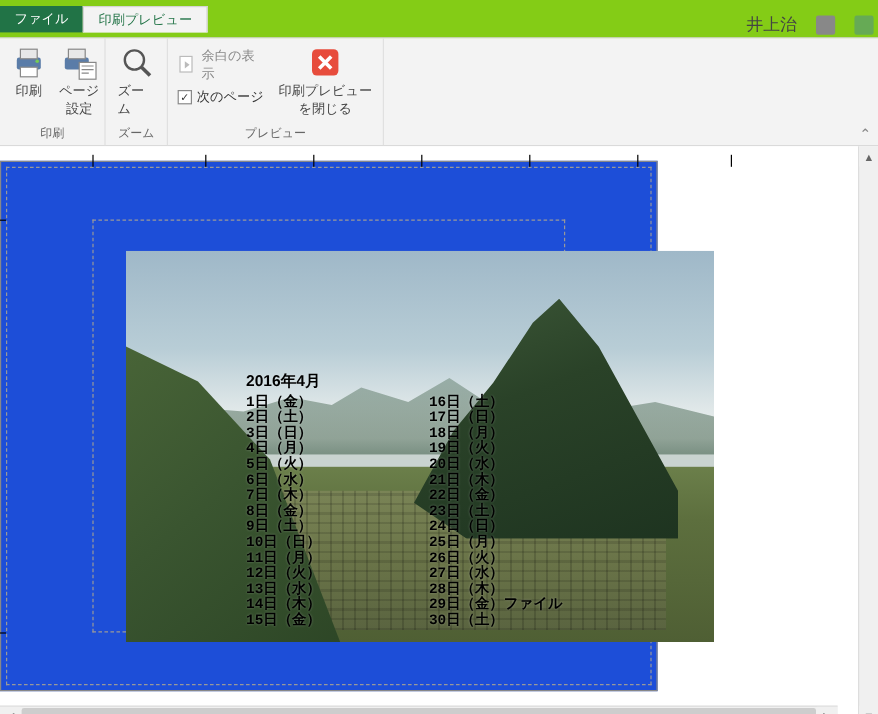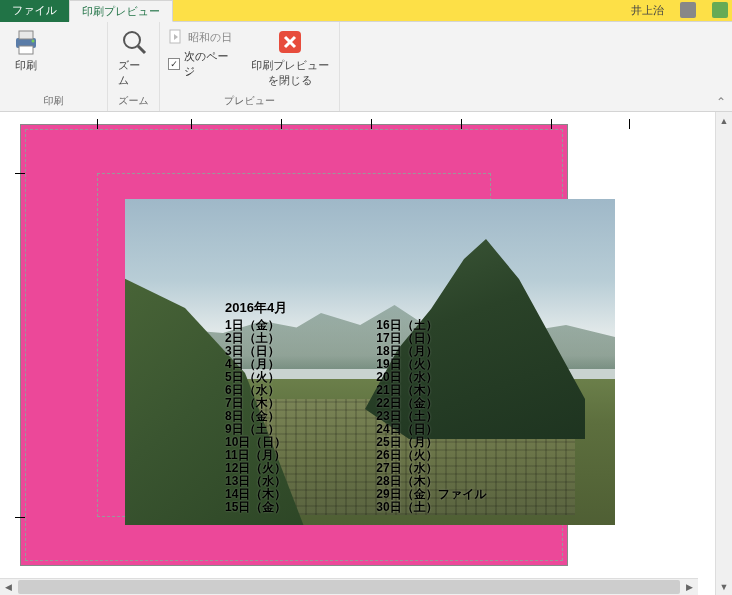--- a/index.html
+++ b/index.html
@@ -1,21 +1,21 @@
 <!DOCTYPE html>
 <html><head>
 <meta charset="utf-8">
 <style>
 * { margin: 0; padding: 0; box-sizing: border-box; font-family: "Meiryo", "Yu Gothic", sans-serif; }
 body { width: 732px; height: 595px; background: #fff; overflow: hidden; }
 
-.tabs { height: 22px; display: flex; align-items: center; background: #fde047; border-bottom: 1px solid #d4d4d4; position: relative; }
+.tabs { height: 32px; display: flex; align-items: center; background: #84cc16; border-bottom: 1px solid #d4d4d4; position: relative; }
 .tab-file { background: #217346; color: #fff; padding: 3px 12px; font-size: 11px; height: 22px; display: flex; align-items: center; }
 .tab-preview { background: #f3f3f3; color: #217346; padding: 3px 12px; font-size: 11px; height: 22px; display: flex; align-items: center; border: 1px solid #d4d4d4; border-bottom: 1px solid #f3f3f3; margin-bottom: -1px; }
-.user-area { position: absolute; right: 4px; top: 2px; display: flex; align-items: center; gap: 16px; font-size: 11px; color: #444; }
+.user-area { position: absolute; right: 4px; top: 12px; display: flex; align-items: center; gap: 16px; font-size: 14px; color: #444; }
 .avatar { width: 16px; height: 16px; background: #888; border-radius: 2px; }
 .avatar2 { width: 16px; height: 16px; background: #6a5; border-radius: 2px; }
 
 .ribbon { height: 90px; background: #f3f3f3; border-bottom: 1px solid #d4d4d4; display: flex; position: relative; }
 .rgroup { border-right: 1px solid #e0e0e0; padding: 2px 6px 0 6px; display: flex; flex-direction: column; justify-content: space-between; }
 .rgroup-top { display: flex; gap: 6px; }
 .rbtn { display: flex; flex-direction: column; align-items: center; justify-content: flex-start; padding: 2px 4px; font-size: 11px; color: #444; min-width: 36px; }
 .rbtn .icn { width: 32px; height: 32px; display: flex; align-items: center; justify-content: center; }
 .rlabel { font-size: 10px; color: #666; text-align: center; padding: 2px 0 3px 0; }
 .rsmall { font-size: 11px; color: #888; display: flex; align-items: center; gap: 4px; padding: 1px 2px; }
@@ -26,21 +26,21 @@
 
 .workspace { position: relative; height: 483px; background: #fff; display: flex; }
 .preview-area { flex: 1; background: #fff; position: relative; overflow: hidden; }
 .vscroll { width: 17px; background: #f0f0f0; border-left: 1px solid #ddd; display: flex; flex-direction: column; align-items: center; }
 .vscroll .arrow { height: 17px; width: 100%; background: #f0f0f0; color: #666; font-size: 9px; display: flex; align-items: center; justify-content: center; }
 .vscroll .thumb { flex: 1; background: #cdcdcd; margin: 1px; border-radius: 2px; }
 .hscroll { position: absolute; left: 0; right: 17px; bottom: 0; height: 17px; background: #f0f0f0; border-top: 1px solid #ddd; display: flex; }
 .hscroll .arrow { width: 17px; height: 100%; background: #f0f0f0; color: #666; font-size: 9px; display: flex; align-items: center; justify-content: center; }
 .hscroll .thumb { flex: 1; background: #cdcdcd; margin: 1px; border-radius: 2px; }
 
-.page { position: absolute; left: 20px; top: 12px; width: 548px; height: 442px; background: #ec4899; border: 1px solid #888; }
+.page { position: absolute; left: 0; top: 12px; width: 548px; height: 442px; background: #1d4ed8; border: 1px solid #888; }
 .margin-box { position: absolute; border: 1px dashed #999; }
 .margin-outer { left: 4px; top: 4px; right: 4px; bottom: 4px; }
 .margin-inner { left: 76px; top: 48px; right: 76px; bottom: 48px; }
 .tick { position: absolute; background: #000; }
 .tick.h { width: 1px; height: 10px; }
 .tick.v { height: 1px; width: 10px; }
 
 .photo { position: absolute; left: 104px; top: 74px; width: 490px; height: 326px; overflow: hidden; }
 .sky { position: absolute; inset: 0; background: linear-gradient(180deg, #9fb8c8 0%, #b8cdd6 25%, #dfe7e8 40%, #eef1f0 48%, #c9d3d0 52%); }
 .mtn-far { position: absolute; left: 0; right: 0; top: 90px; height: 80px; background: linear-gradient(180deg, rgba(90,120,100,.4), rgba(70,100,80,.6)); clip-path: polygon(0 60%, 10% 50%, 20% 55%, 28% 40%, 35% 48%, 40% 30%, 48% 45%, 55% 20%, 62% 48%, 70% 35%, 80% 55%, 90% 45%, 100% 60%, 100% 100%, 0 100%); }
@@ -54,50 +54,62 @@
     linear-gradient(180deg, #7a8456 0%, #6a7448 50%, #5a6440 100%);
 }
 .terrace { position: absolute; left: 0; right: 340px; top: 210px; bottom: 0;
   background: repeating-linear-gradient(180deg, #5e7540 0 10px, #4e6534 10px 12px);
 }
 
 .cal { position: absolute; left: 100px; top: 100px; color: #000; font-size: 12px; font-weight: bold; text-shadow: 0 0 2px rgba(255,255,255,.3); }
 .cal-title { font-size: 13px; margin-bottom: 2px; }
 .cal-cols { display: flex; gap: 90px; }
 .cal-col { display: flex; flex-direction: column; gap: 0; }
-.cal-row { white-space: nowrap; line-height: 13px; }
+.cal-row { white-space: nowrap; line-height: 13px; font-family: Liberation Mono, monospace; }
 
 svg { display: block; }
 </style>
 </head>
 <body>
 
 <div class="tabs">
   <div class="tab-file">ファイル</div>
   <div class="tab-preview">印刷プレビュー</div>
   <div class="user-area">
     <span>井上治</span>
     <span class="avatar"></span>
     <span class="avatar2"></span>
   </div>
 </div>
 
 <div class="ribbon">
-  <div class="rgroup" style="width:108px">
+  <div class="rgroup" style="width:88px">
     <div class="rgroup-top">
       <div class="rbtn">
         <span class="icn">
           <svg width="32" height="32" viewBox="0 0 32 32">
               <rect x="6" y="12" width="20" height="10" fill="#5a7ca8" rx="2"></rect>
               <rect x="9" y="5" width="14" height="8" fill="#e8e8e8" stroke="#888"></rect>
               <rect x="9" y="20" width="14" height="8" fill="#fff" stroke="#888"></rect>
               <circle cx="23" cy="15" r="1.5" fill="#7c5"></circle>
             </svg>
         </span>
         <span>印刷</span>
+      </div>
+      <div class="rbtn">
+        <span class="icn">
+          <svg width="32" height="32" viewBox="0 0 32 32">
+              <rect x="4" y="12" width="20" height="10" fill="#5a7ca8" rx="2"></rect>
+              <rect x="7" y="5" width="14" height="8" fill="#e8e8e8" stroke="#888"></rect>
+              <rect x="16" y="16" width="14" height="14" fill="#fff" stroke="#888"></rect>
+              <path d="M18 19h10M18 22h10M18 25h6" stroke="#888"></path>
+            </svg>
+        </span>
+        <span style="white-space:pre;text-align:center">ページ
+設定</span>
       </div>
     </div>
     <div class="rlabel">印刷</div>
   </div>
 
   <div class="rgroup" style="width:52px">
     <div class="rgroup-top">
       <div class="rbtn">
         <span class="icn">
           <svg width="32" height="32" viewBox="0 0 32 32">
@@ -114,21 +126,21 @@
   <div class="rgroup" style="width:180px">
     <div class="rgroup-top" style="align-items:flex-start">
       <div style="display:flex;flex-direction:column;gap:2px;padding-top:4px">
         <div class="rsmall">
           <span>
               <svg width="16" height="16" viewBox="0 0 16 16">
                 <rect x="2" y="1" width="10" height="13" fill="#fff" stroke="#bbb"></rect>
                 <path d="M6 5l4 3-4 3z" fill="#bbb"></path>
               </svg>
             </span>
-          <span>昭和の日</span>
+          <span>余白の表示</span>
         </div>
         <div class="rsmall enabled">
           <span class="chk">✓</span>
           <span>次のページ</span>
         </div>
       </div>
       <div class="rbtn">
         <span class="icn">
           <svg width="28" height="28" viewBox="0 0 28 28">
               <rect x="3" y="3" width="22" height="22" rx="4" fill="#e74c3c"></rect>

